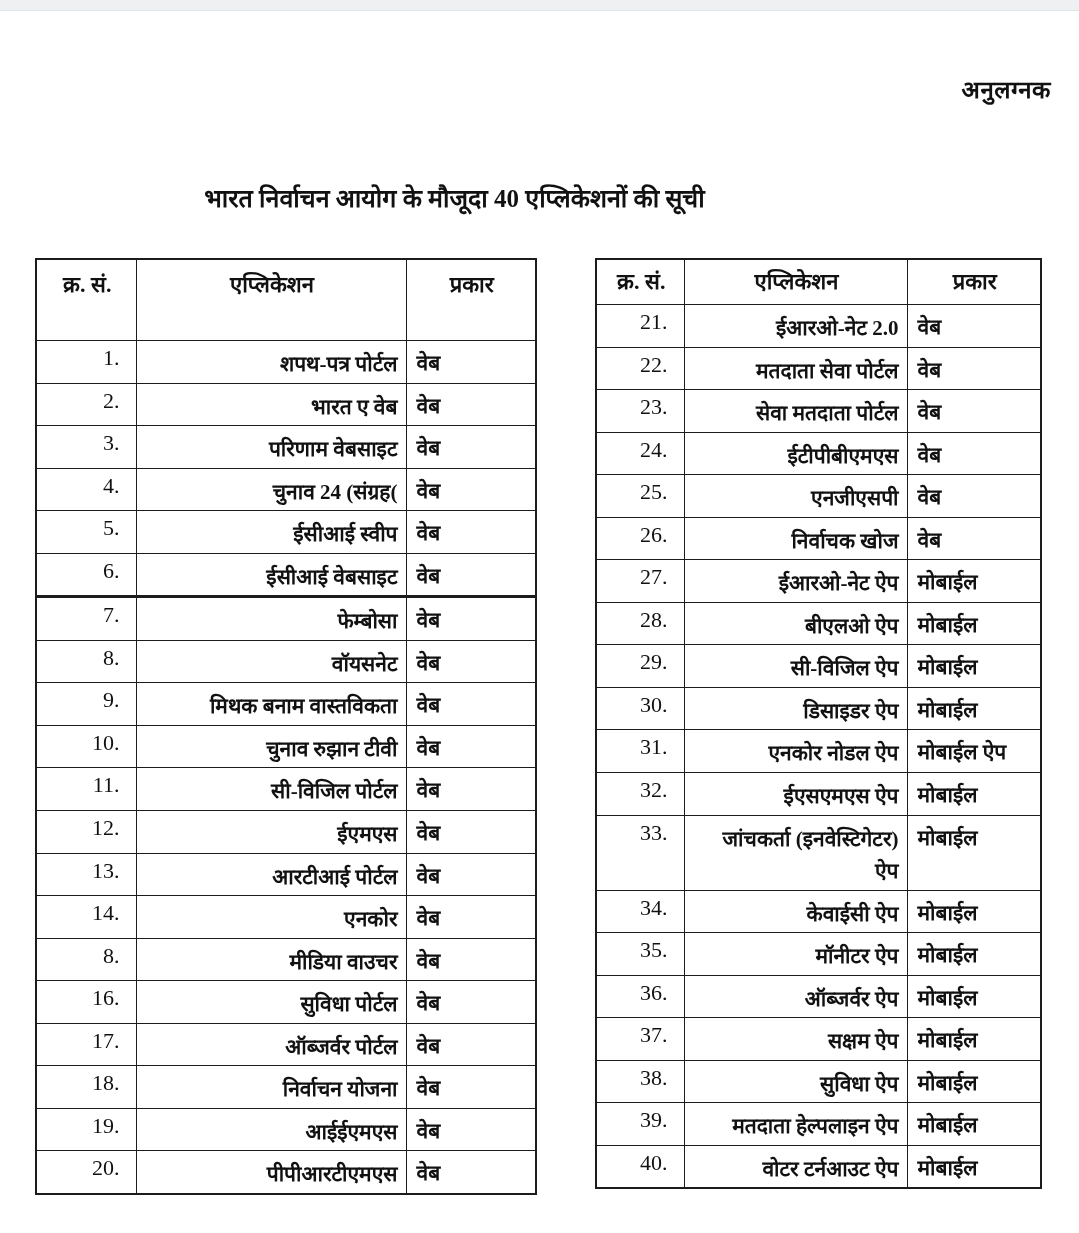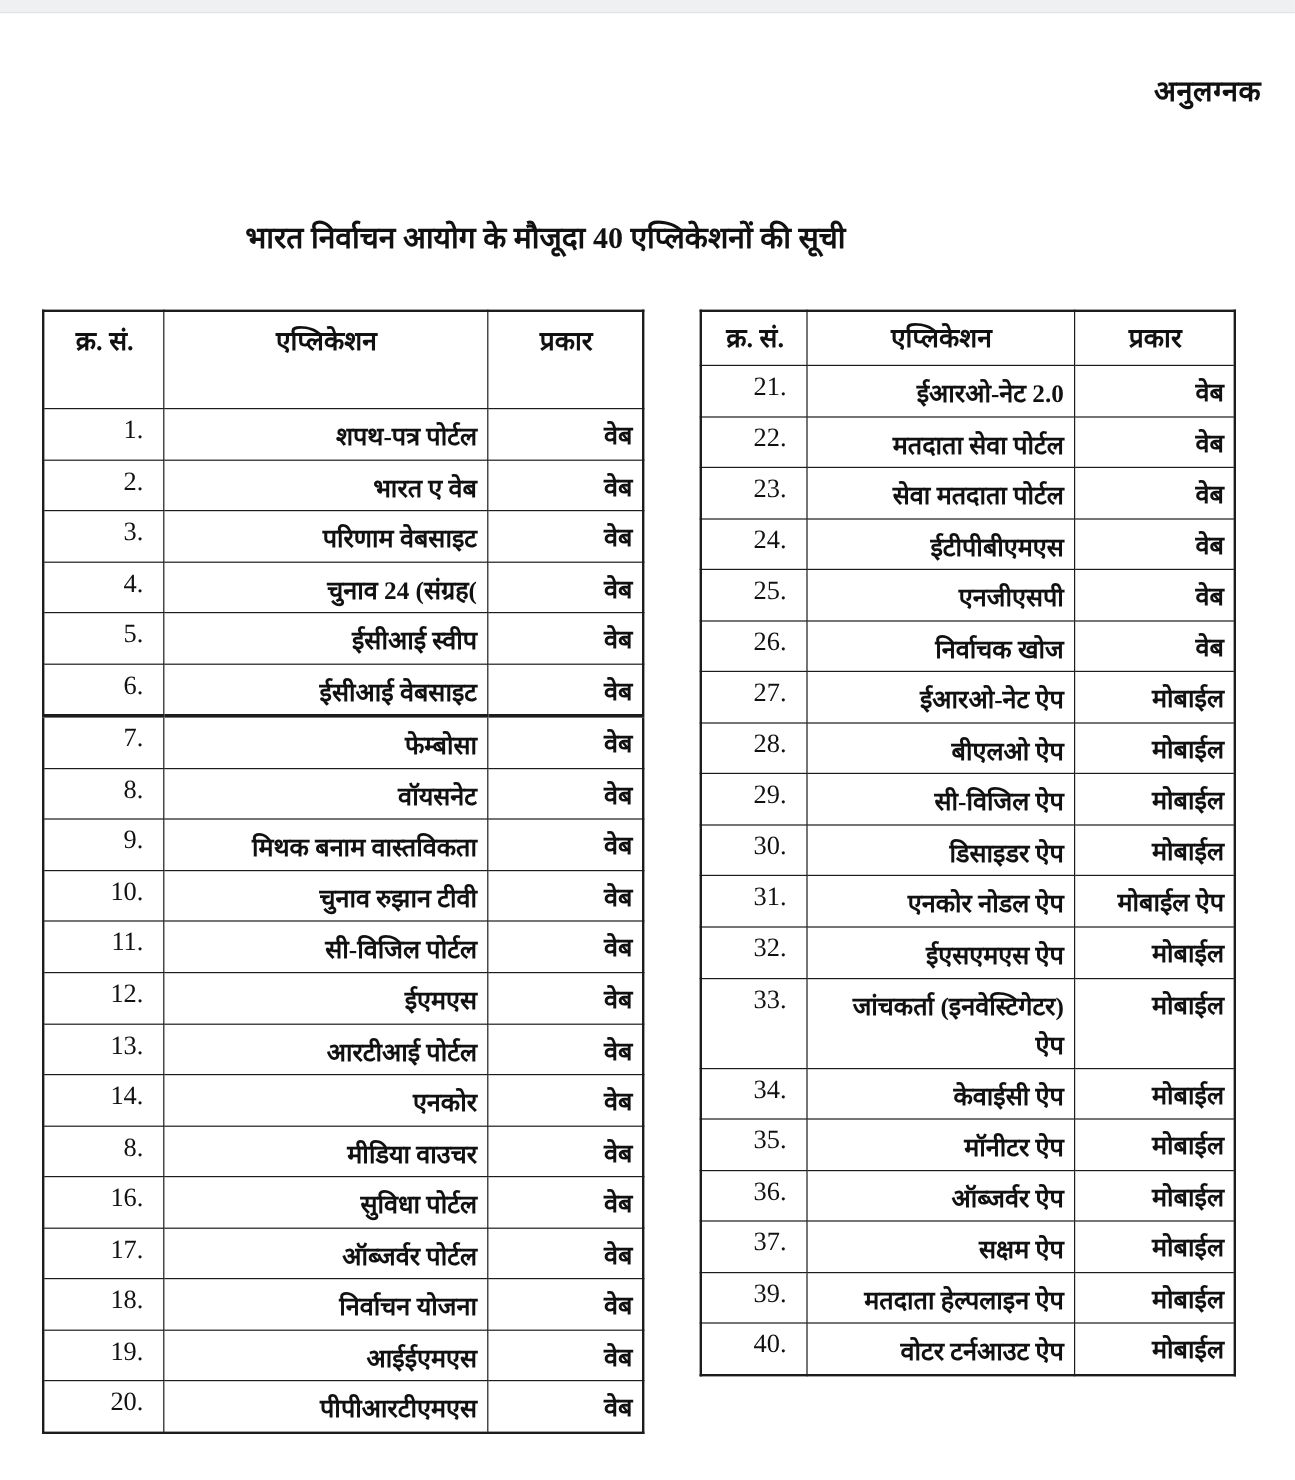--- a/index.html
+++ b/index.html
@@ -9,31 +9,31 @@
     font-family:"Liberation Serif","DejaVu Serif",serif;
     color:#111;
     position:relative;
     overflow:hidden;
   }
   .top-chrome-strip{
     position:absolute;top:0;left:0;width:1079px;height:10px;
     background:#eef0f1;border-bottom:1px solid #e2e5e7;
   }
   .annexure{
-    position:absolute;top:58px;right:28px;
+    position:absolute;top:72px;right:28px;
     font-size:24px;font-weight:bold;
     letter-spacing:.5px;
   }
   .doc-title{
     position:absolute;top:180px;left:0;width:909px;
     text-align:center;font-size:25px;font-weight:bold;
   }
   .tables-wrap{
     position:absolute;left:35px;top:258px;
-    display:flex;gap:46px;align-items:flex-start;
+    display:flex;gap:58px;align-items:flex-start;
   }
   table{
     border-collapse:collapse;
     table-layout:fixed;
   }
   table,th,td{border:1.6px solid #1c1c1c;}
   table{border-width:2px;}
   th,td{
     padding:2px 8px 2px 10px;
     vertical-align:top;
@@ -59,21 +59,21 @@
     text-align:right;padding-right:16px;
     font-size:22px;font-weight:400;
     font-family:"Liberation Serif","DejaVu Serif",serif;
     padding-top:4px;
   }
   td.app{
     text-align:right;font-weight:bold;font-size:21px;
     padding-top:7px;line-height:1.55;
   }
   td.type{
-    text-align:right;font-weight:bold;font-size:21px;
+    text-align:left;font-weight:bold;font-size:21px;
     padding-top:7px;
   }
   tr.thick-below td{border-bottom-width:3px;}
 </style>
 </head>
 <body>
 
 <div class="top-chrome-strip"></div>
 
 <div class="annexure">अनुलग्नक</div>
@@ -292,20 +292,25 @@
           <td class="no">36.</td>
           <td class="app">ऑब्जर्वर ऐप</td>
           <td class="type">मोबाईल</td>
         </tr>
         <tr>
           <td class="no">37.</td>
           <td class="app">सक्षम ऐप</td>
           <td class="type">मोबाईल</td>
         </tr>
         <tr>
+          <td class="no">38.</td>
+          <td class="app">सुविधा ऐप</td>
+          <td class="type">मोबाईल</td>
+        </tr>
+        <tr>
           <td class="no">39.</td>
           <td class="app">मतदाता हेल्पलाइन ऐप</td>
           <td class="type">मोबाईल</td>
         </tr>
         <tr>
           <td class="no">40.</td>
           <td class="app">वोटर टर्नआउट ऐप</td>
           <td class="type">मोबाईल</td>
         </tr>
       </tbody>

